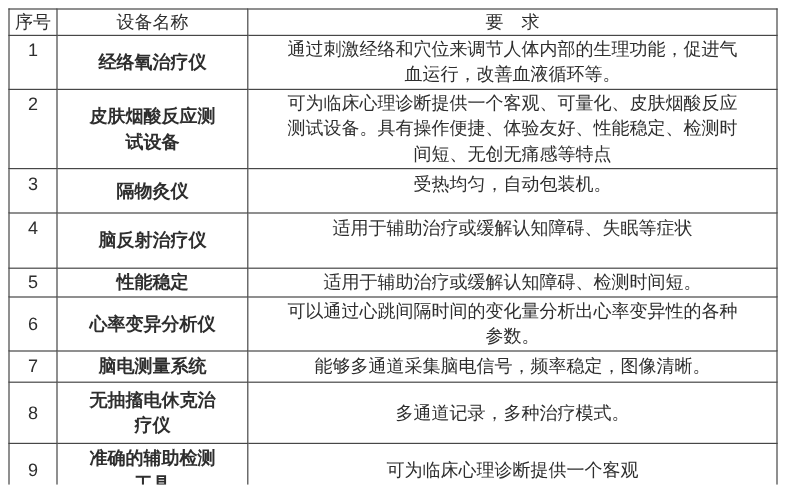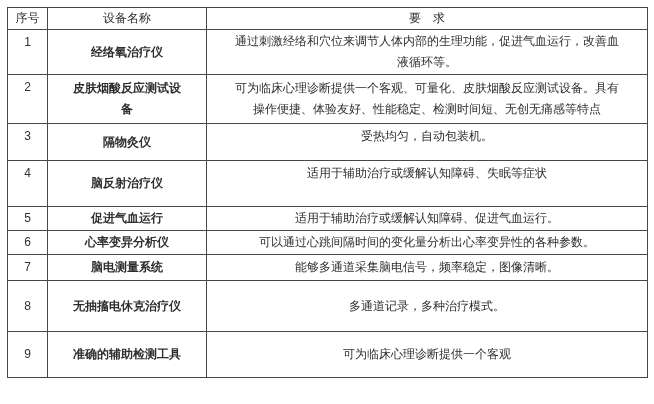--- a/index.html
+++ b/index.html
@@ -12,21 +12,21 @@
     overflow:hidden;
   }
   table.equip-table{
     position:absolute;left:7px;top:7px;
     width:640px;
     border-collapse:collapse;
     table-layout:fixed;
   }
   .equip-table th,.equip-table td{
     border:1px solid #474747;
-    font-size:12px;
+    font-size:15px;
     font-weight:400;
     line-height:21px;
     text-align:center;
     vertical-align:middle;
     padding:0;
     overflow:hidden;
     word-break:break-all;
   }
   .equip-table thead tr{height:22px;}
   td.cell-num{padding:0 2px;}
@@ -67,22 +67,22 @@
           <td class="cell-name">隔物灸仪</td>
           <td class="cell-req v-top">受热均匀，自动包装机。</td>
         </tr>
         <tr style="height: 46px;">
           <td class="cell-num v-top">4</td>
           <td class="cell-name">脑反射治疗仪</td>
           <td class="cell-req v-top">适用于辅助治疗或缓解认知障碍、失眠等症状</td>
         </tr>
         <tr style="height: 24px;">
           <td class="cell-num">5</td>
-          <td class="cell-name">促进气血运行</td>
-          <td class="cell-req">适用于辅助治疗或缓解认知障碍、促进气血运行。</td>
+          <td class="cell-name">性能稳定</td>
+          <td class="cell-req">适用于辅助治疗或缓解认知障碍、检测时间短。</td>
         </tr>
         <tr style="height: 24px;">
           <td class="cell-num">6</td>
           <td class="cell-name">心率变异分析仪</td>
           <td class="cell-req">可以通过心跳间隔时间的变化量分析出心率变异性的各种参数。</td>
         </tr>
         <tr style="height: 26px;">
           <td class="cell-num">7</td>
           <td class="cell-name">脑电测量系统</td>
           <td class="cell-req">能够多通道采集脑电信号，频率稳定，图像清晰。</td>

